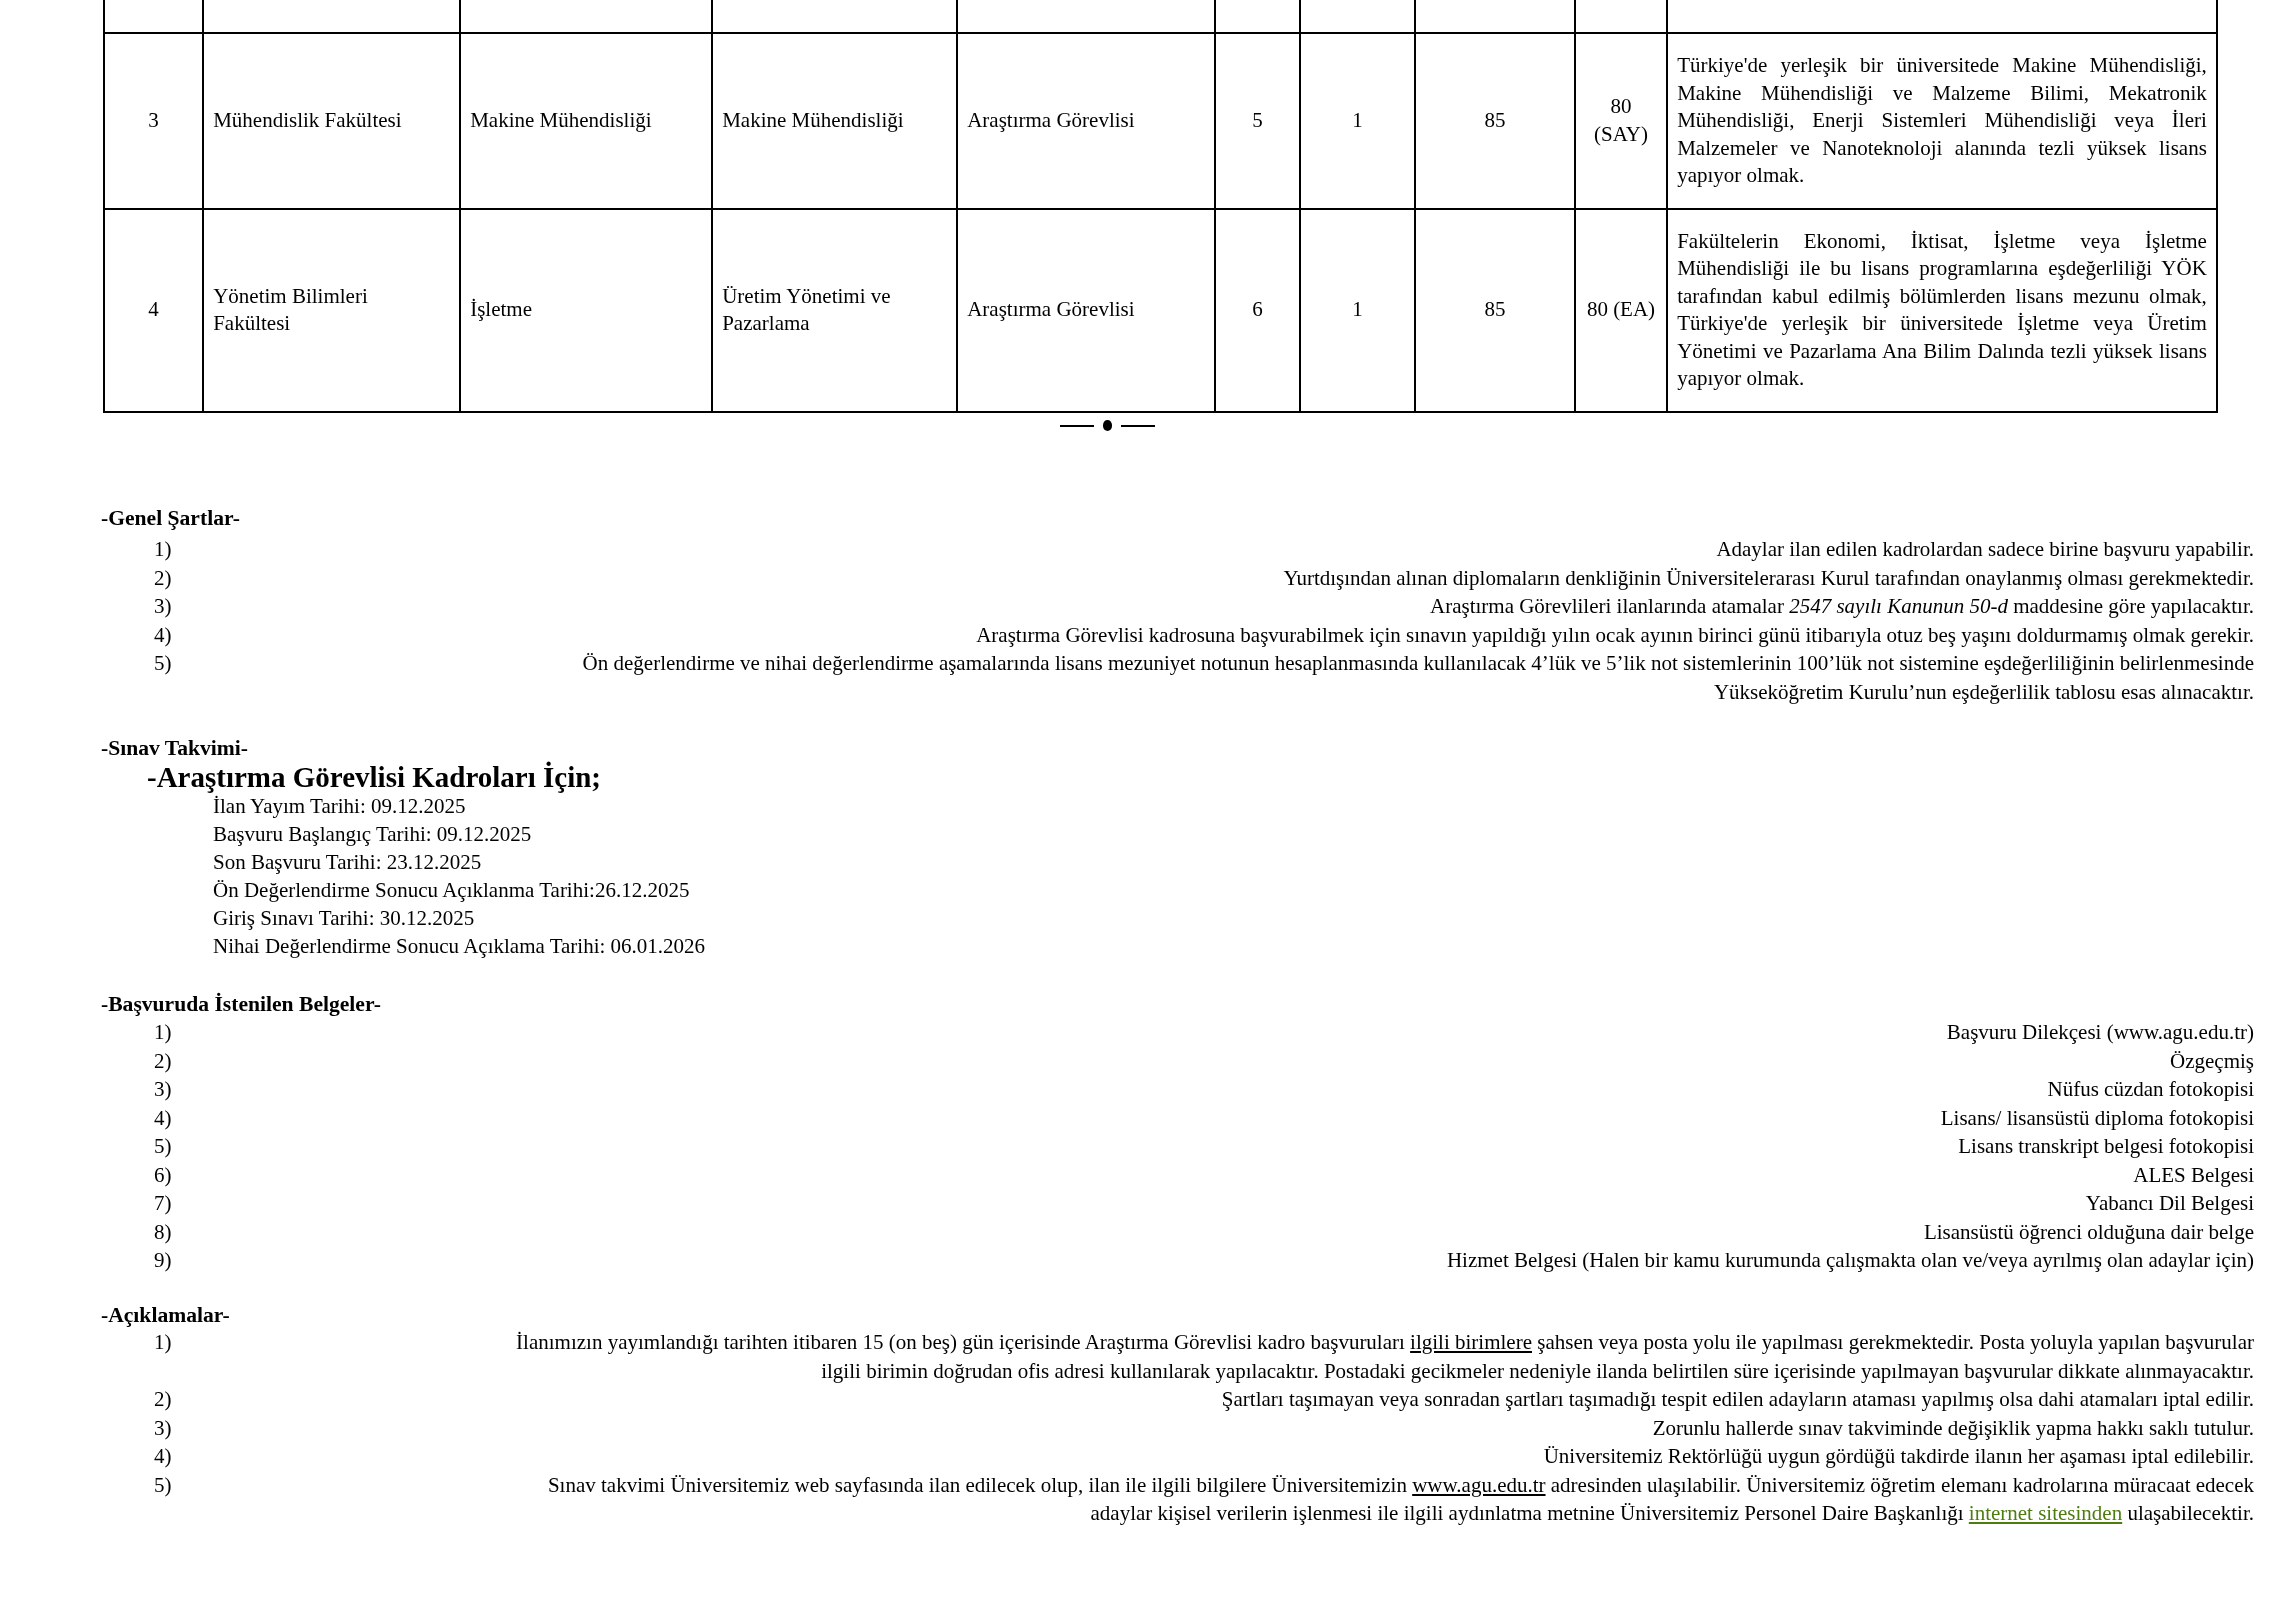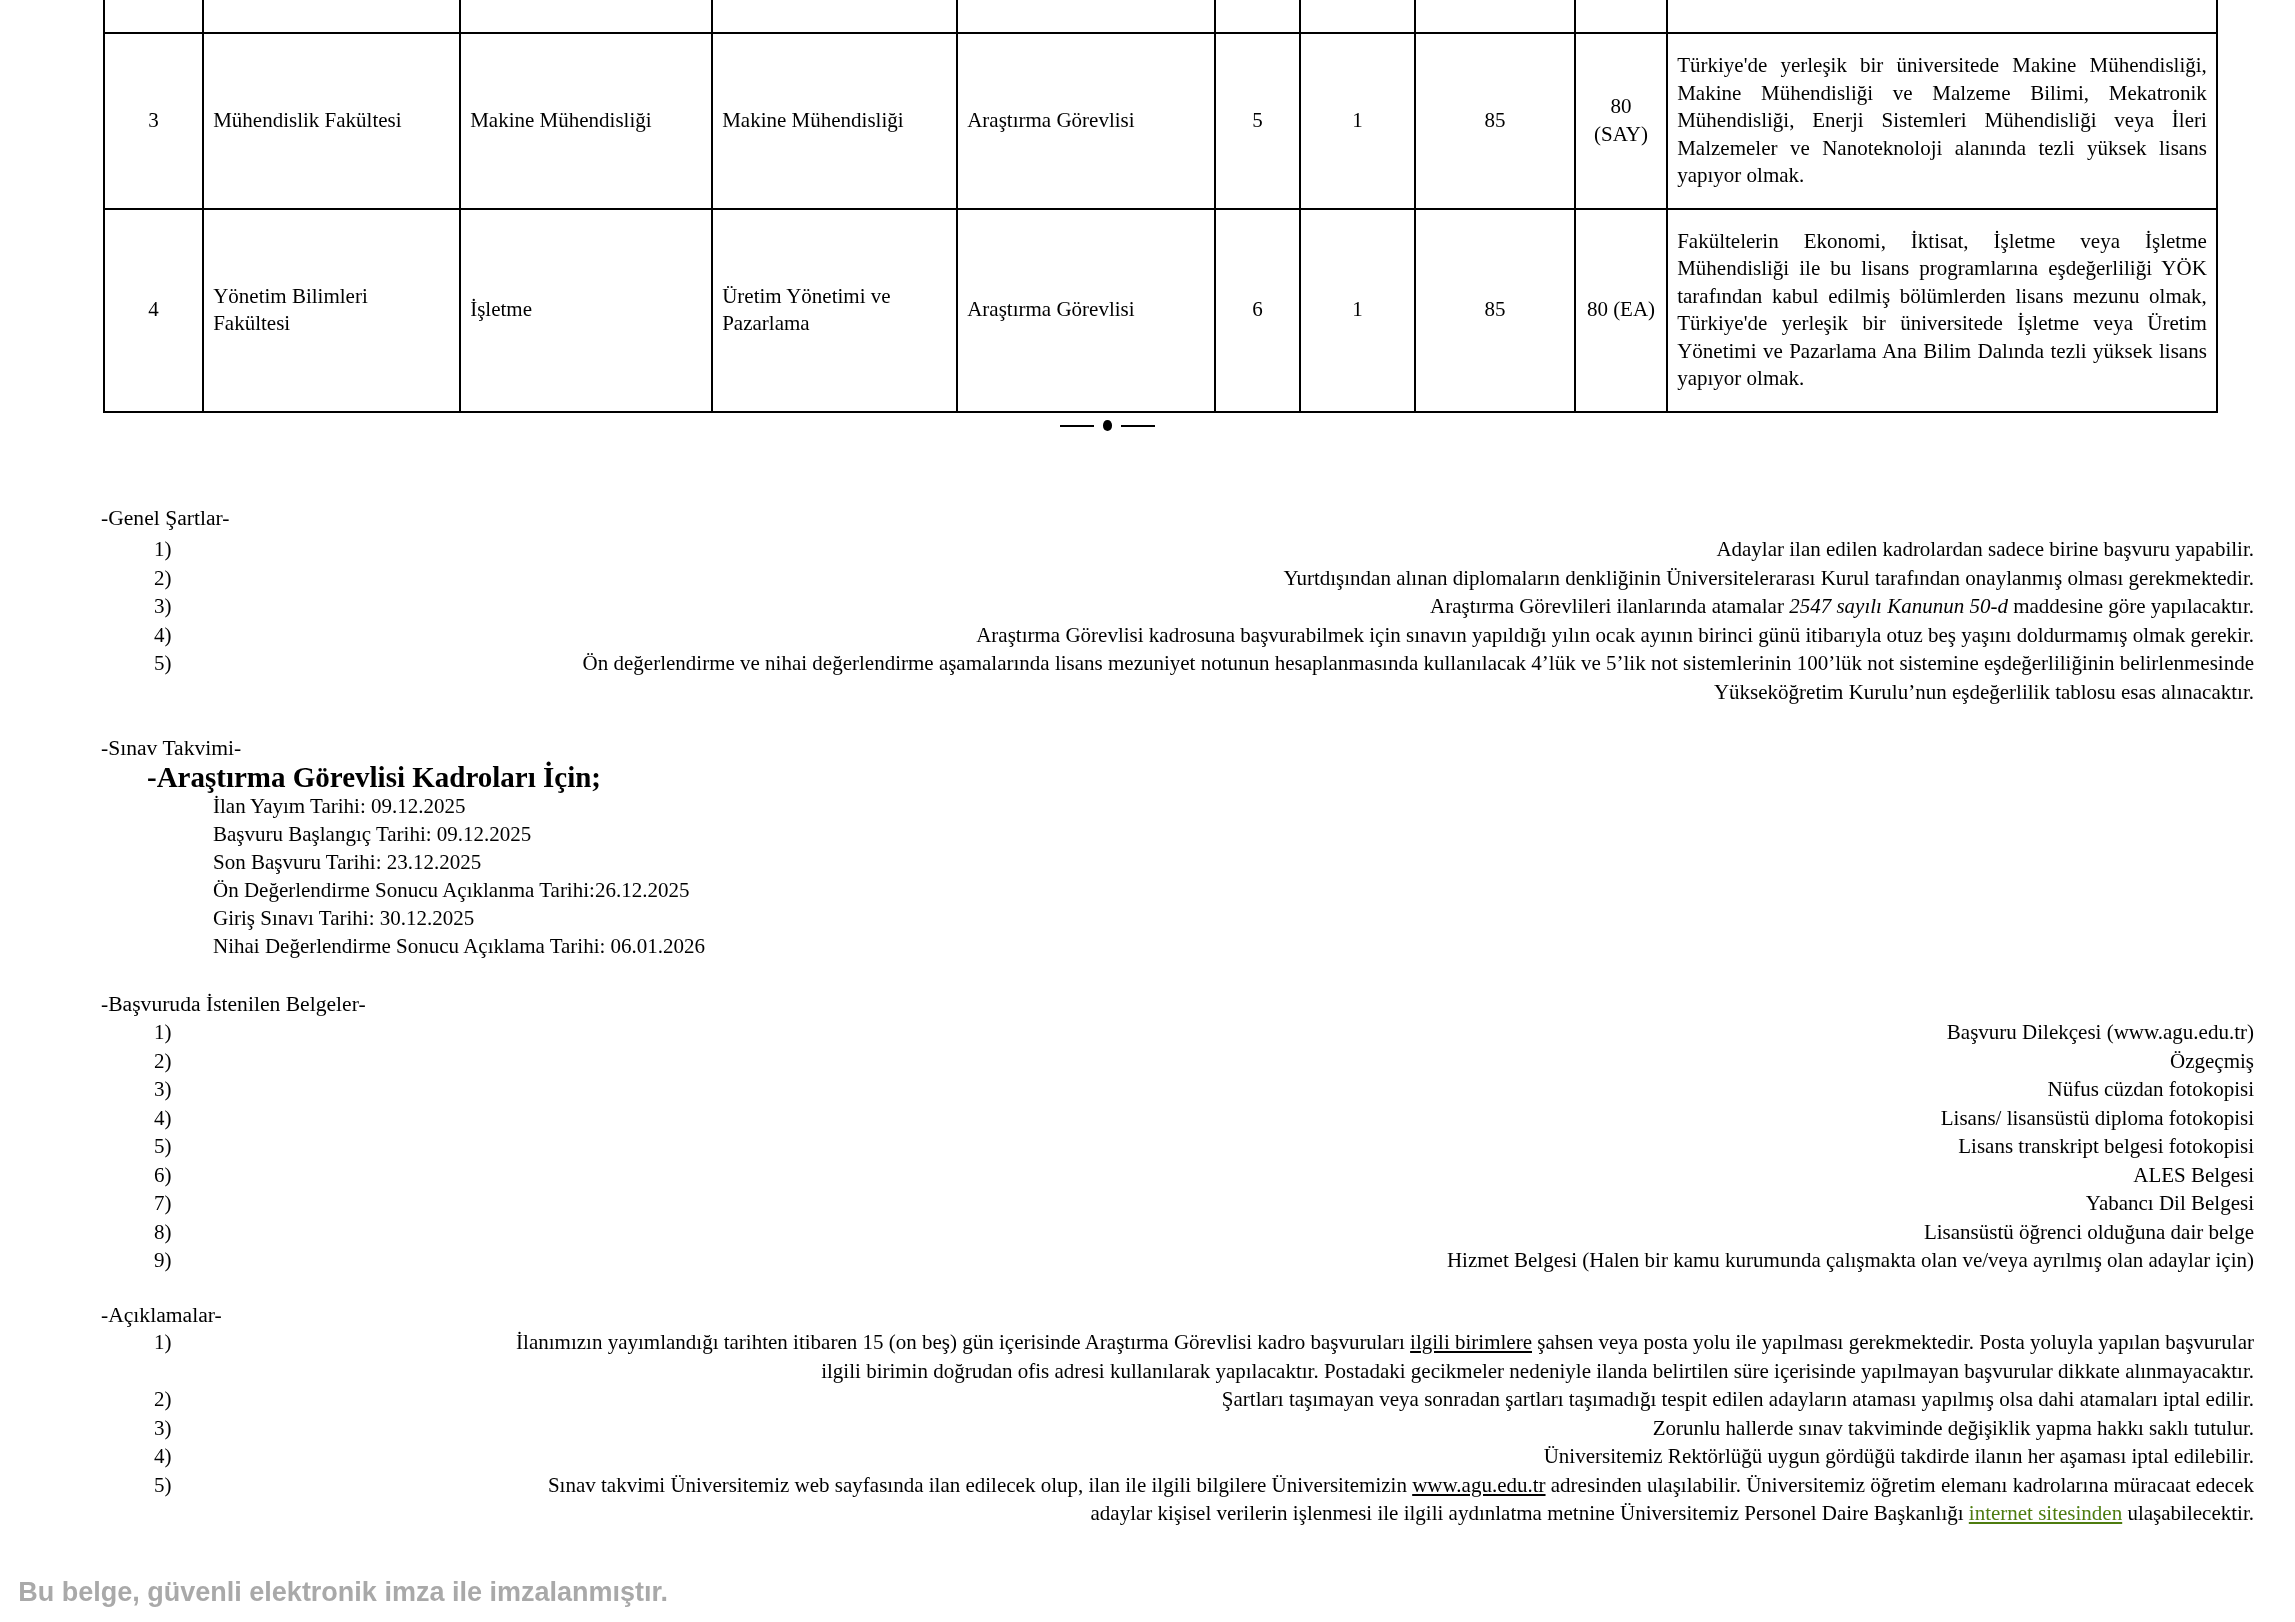--- a/index.html
+++ b/index.html
@@ -34,21 +34,21 @@
   }
   
   .divider{
     position:absolute; left:1055px; top:419px; width:105px; height:13px;
     display:flex; align-items:center; justify-content:center; gap:8.5px;
   }
   .divider .dash{ width:34px; height:2px; background:#000; }
   .divider .dot{ width:9.8px; height:11px; border-radius:50%; background:#000; }
   
   .h{
-    position:absolute; left:101px; font-size:21.6px; font-weight:normal;
+    position:absolute; left:101px; font-size:21.6px; font-weight:bold;
     line-height:29px; white-space:nowrap;
   }
   .h2{
     position:absolute; left:147px; font-size:29px; font-weight:bold;
     line-height:29px; white-space:nowrap;
   }
   .list{ position:absolute; left:154px; width:2100px; }
   .list .li{ position:relative; font-size:21px; line-height:28.5px; }
   .list .num{ position:absolute; left:0; top:0; }
   .list .txt{ display:block; margin-left:49px; white-space:pre-wrap; text-align:right; }
@@ -224,16 +224,15 @@
       <span class="num">4)</span>
       <span class="txt">Üniversitemiz Rektörlüğü uygun gördüğü takdirde ilanın her aşaması iptal edilebilir.</span>
     </div>
     <div class="li">
       <span class="num">5)</span>
       <span class="txt"><span>Sınav takvimi Üniversitemiz web sayfasında ilan edilecek olup, ilan ile ilgili bilgilere Üniversitemizin </span><span class="u">www.agu.edu.tr</span><span> adresinden ulaşılabilir. Üniversitemiz öğretim elemanı kadrolarına müracaat edecek
 adaylar kişisel verilerin işlenmesi ile ilgili aydınlatma metnine Üniversitemiz Personel Daire Başkanlığı </span><span class="lnk">internet sitesinden</span><span> ulaşabilecektir.</span></span>
     </div>
   </div>
 
-  <div class="footer">Bu belge, güvenli elektronik imza ile imzalanmıştır.</div>
 
 </div>
 
 
 </body></html>

